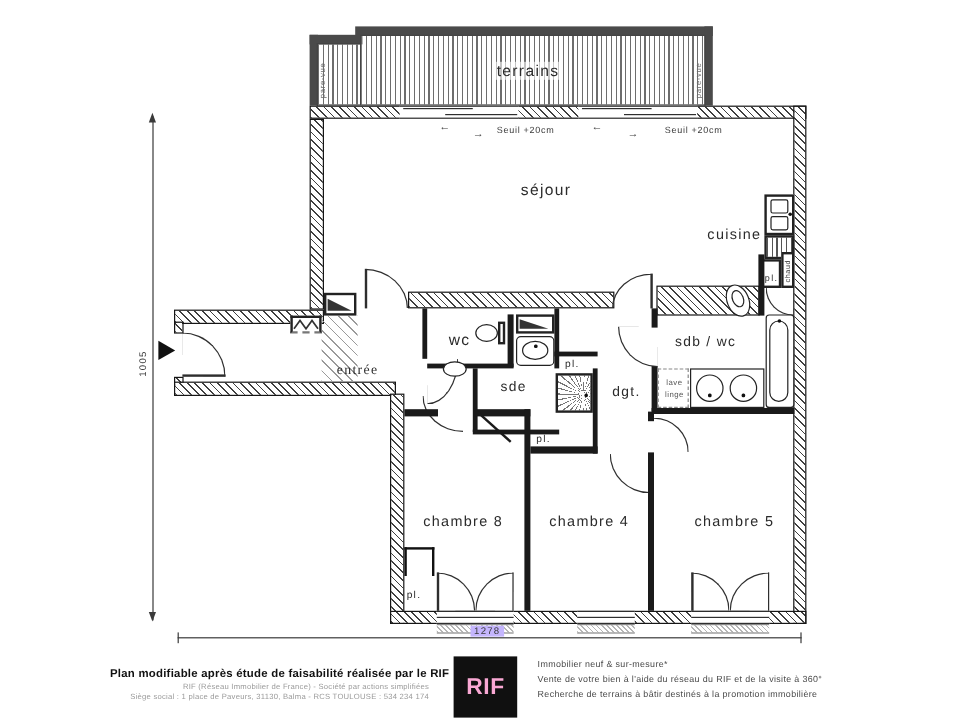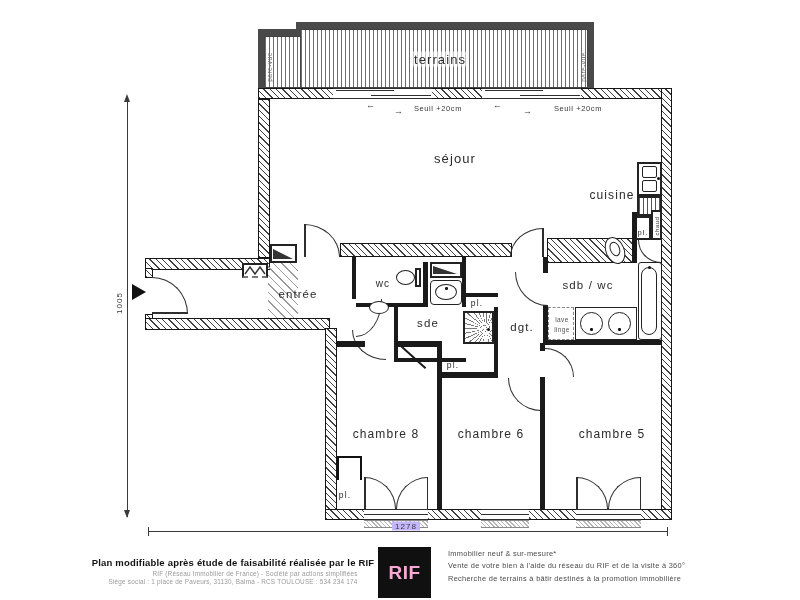--- a/index.html
+++ b/index.html
@@ -73,41 +73,41 @@
   <div class="abs xw" style="left:340px;top:243px;width:172px;height:14px;"></div>
   <div class="abs xw" style="left:547px;top:238px;width:86px;height:25px;"></div>
 
   <div class="arc tr" style="left:304px;top:224px;width:36px;height:33px;"></div>
   <div class="thin" style="left:304px;top:224px;width:1.5px;height:33px;"></div>
 
   <div class="arc tl" style="left:510px;top:228px;width:33px;height:29px;"></div>
   <div class="thin" style="left:542px;top:228px;width:1.5px;height:29px;"></div>
 
   <div class="abs fhatch" style="left:268px;top:263px;width:30px;height:55px;"></div>
-  <div class="lbl" style="left:298px;top:294px;font-size:11.5px;">entrée</div>
+  <div class="lbl" style="left:298px;top:309px;font-size:11.5px;font-family:Liberation Serif, serif;">entrée</div>
   <div class="fix" style="left:270px;top:244px;width:27px;height:19px;border-width:2px;">
     <svg width="23" height="15" style="position:absolute;left:0;top:0;">
         <polygon points="1,13 21,13 1,3" fill="#333"></polygon>
       </svg>
   </div>
   <div class="fix" style="left:242px;top:263px;width:26px;height:15px;border-width:2px;border-bottom-style:dashed;border-bottom-color:#777;">
     <svg width="22" height="11" style="position:absolute;left:0;top:0;">
         <polyline points="1,9 6,2 11,9 16,2 21,9" fill="none" stroke="#333" stroke-width="1.4"></polyline>
       </svg>
   </div>
 
   <div class="arc tr" style="left:152px;top:277px;width:36px;height:37px;"></div>
   <div class="thin" style="left:152px;top:312px;width:36px;height:2px;"></div>
   <div class="tri" style="left:132px;top:284px;border-top:8px solid transparent;border-bottom:8px solid transparent;border-left:14px solid #111;"></div>
 
   <div class="abs iw" style="left:352px;top:257px;width:4px;height:42px;"></div>
   <div class="abs iw" style="left:423px;top:262px;width:5px;height:44px;"></div>
   <div class="abs iw" style="left:356px;top:303px;width:72px;height:4px;"></div>
   <div class="arc br" style="left:356px;top:299px;width:26px;height:38px;"></div>
-  <div class="lbl" style="left:383px;top:283px;font-size:10px;">wc</div>
+  <div class="lbl" style="left:383px;top:283px;font-size:13px;">wc</div>
   <div class="fix" style="left:396px;top:270px;width:19px;height:15px;border-radius:50%;"></div>
   <div class="fix" style="left:415px;top:268px;width:6px;height:19px;border-width:2px;"></div>
   <div class="fix" style="left:369px;top:301px;width:20px;height:13px;border-radius:50%;"></div>
 
   <div class="fix" style="left:430px;top:262px;width:32px;height:16px;border-width:2px;">
     <svg width="28" height="12" style="position:absolute;left:0;top:0;">
         <polygon points="1,10 25,10 1,2" fill="#333"></polygon>
       </svg>
   </div>
   <div class="fix" style="left:430px;top:280px;width:32px;height:25px;border-radius:4px;"></div>
@@ -170,21 +170,21 @@
   <div class="abs iw" style="left:396px;top:341px;width:46px;height:6px;"></div>
   <div class="abs" style="left:398px;top:342px;width:38px;height:2px;background:#1a1a1a;transform:rotate(42deg);transform-origin:0 0;"></div>
   <div class="abs iw" style="left:437px;top:341px;width:5px;height:168px;"></div>
   <div class="abs iw" style="left:442px;top:372px;width:56px;height:6px;"></div>
   <div class="lbl" style="left:453px;top:365px;font-size:8.5px;">pl.</div>
   <div class="arc bl" style="left:508px;top:378px;width:33px;height:33px;"></div>
   <div class="abs iw" style="left:540px;top:377px;width:5px;height:132px;"></div>
   <div class="abs iw" style="left:540px;top:343px;width:5px;height:8px;"></div>
   <div class="arc tr" style="left:545px;top:348px;width:29px;height:29px;"></div>
   <div class="lbl" style="left:386px;top:434px;font-size:12px;">chambre 8</div>
-  <div class="lbl" style="left:491px;top:434px;font-size:12px;">chambre 6</div>
+  <div class="lbl" style="left:491px;top:434px;font-size:12px;">chambre 4</div>
   <div class="lbl" style="left:612px;top:434px;font-size:12px;">chambre 5</div>
 
   <div class="abs" style="left:337px;top:456px;width:25px;height:24px;border:2.5px solid #111;border-bottom:none;box-sizing:border-box;"></div>
   <div class="lbl" style="left:345px;top:495px;font-size:8.5px;">pl.</div>
 
   <div class="openw" style="left:364px;top:509px;width:64px;height:11px;"></div>
   <div class="thin" style="left:364px;top:514px;width:64px;height:1px;"></div>
   <div class="arc tr" style="left:364px;top:477px;width:32px;height:32px;"></div>
   <div class="arc tl" style="left:396px;top:477px;width:32px;height:32px;"></div>
   <div class="thin" style="left:364px;top:477px;width:1.5px;height:32px;"></div>

